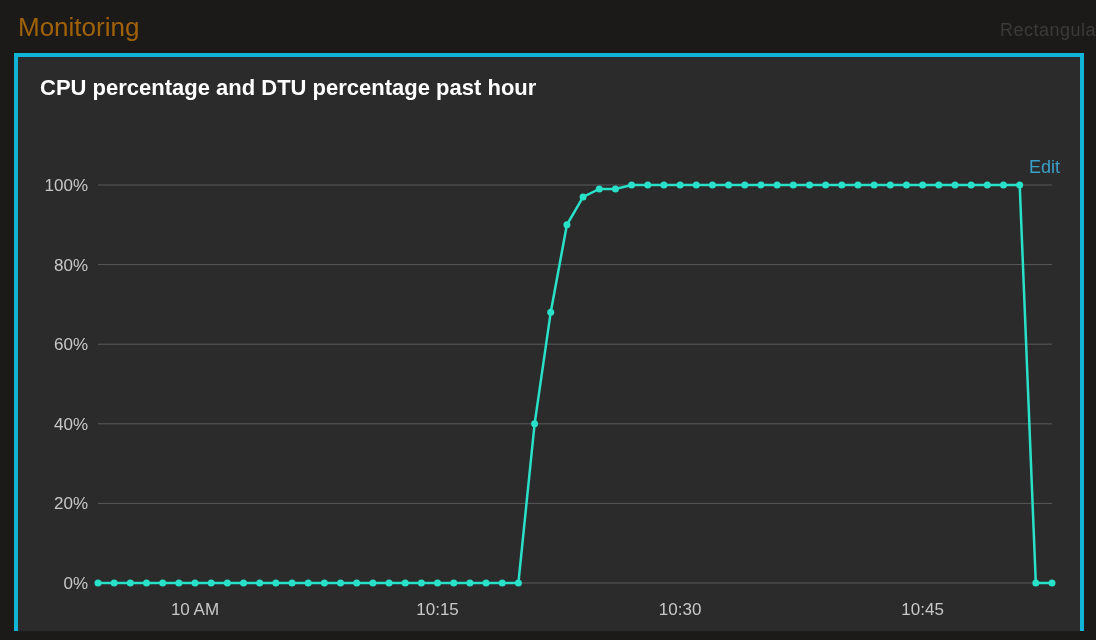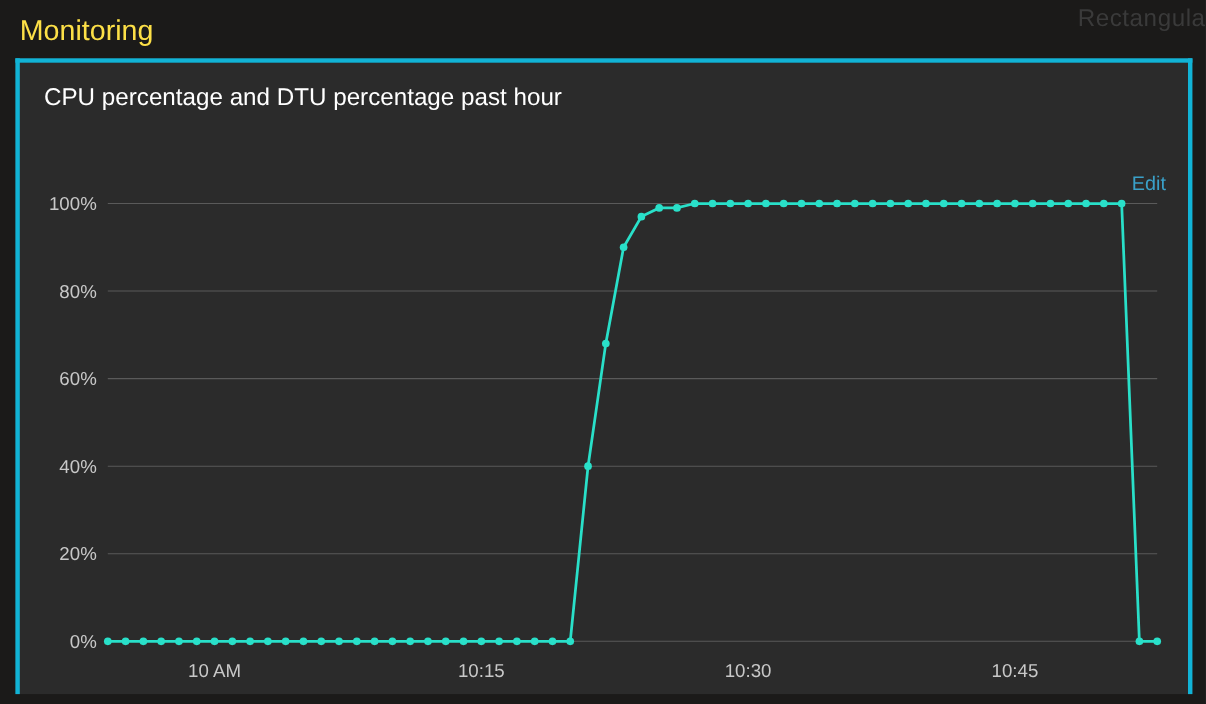--- a/index.html
+++ b/index.html
@@ -12,45 +12,45 @@
       font-family: "Segoe UI", -apple-system, BlinkMacSystemFont, sans-serif;
       color: #e1e1e1;
       width: 1096px;
       height: 640px;
       overflow: hidden;
       position: relative;
     }
     .page-title {
       font-size: 26px;
       font-weight: 300;
-      color: #fde047;
+      color: #a16207;
       padding: 12px 18px 10px 18px;
     }
     .rect-snip {
       position: absolute;
-      top: 4px;
+      top: 20px;
       right: 0;
-      font-size: 22px;
+      font-size: 18px;
       color: #3a3a3a;
       letter-spacing: 0.5px;
       pointer-events: none;
       white-space: nowrap;
       overflow: hidden;
     }
     .chart-card {
       margin: 0 12px 0 14px;
       border: 4px solid #11b3d6;
       border-bottom: none;
       background: #2b2b2b;
       height: 578px;
       position: relative;
     }
     .chart-title {
       font-size: 22px;
-      font-weight: 400;
+      font-weight: 700;
       color: #ffffff;
       padding: 18px 22px 6px 22px;
     }
     .edit-link {
       position: absolute;
       top: 100px;
       right: 20px;
       color: #3aa0c8;
       font-size: 18px;
       cursor: pointer;

